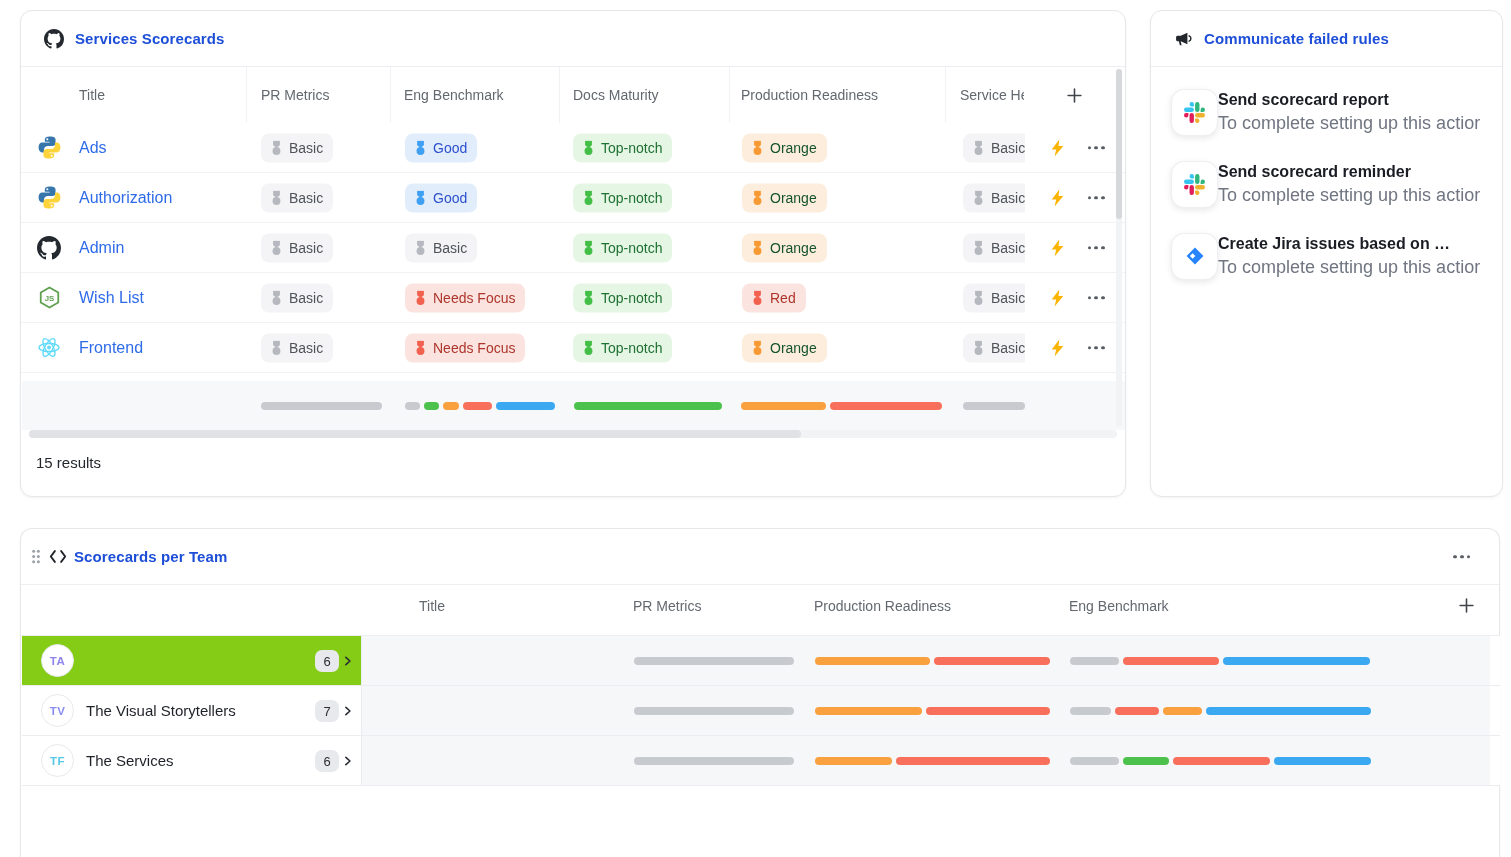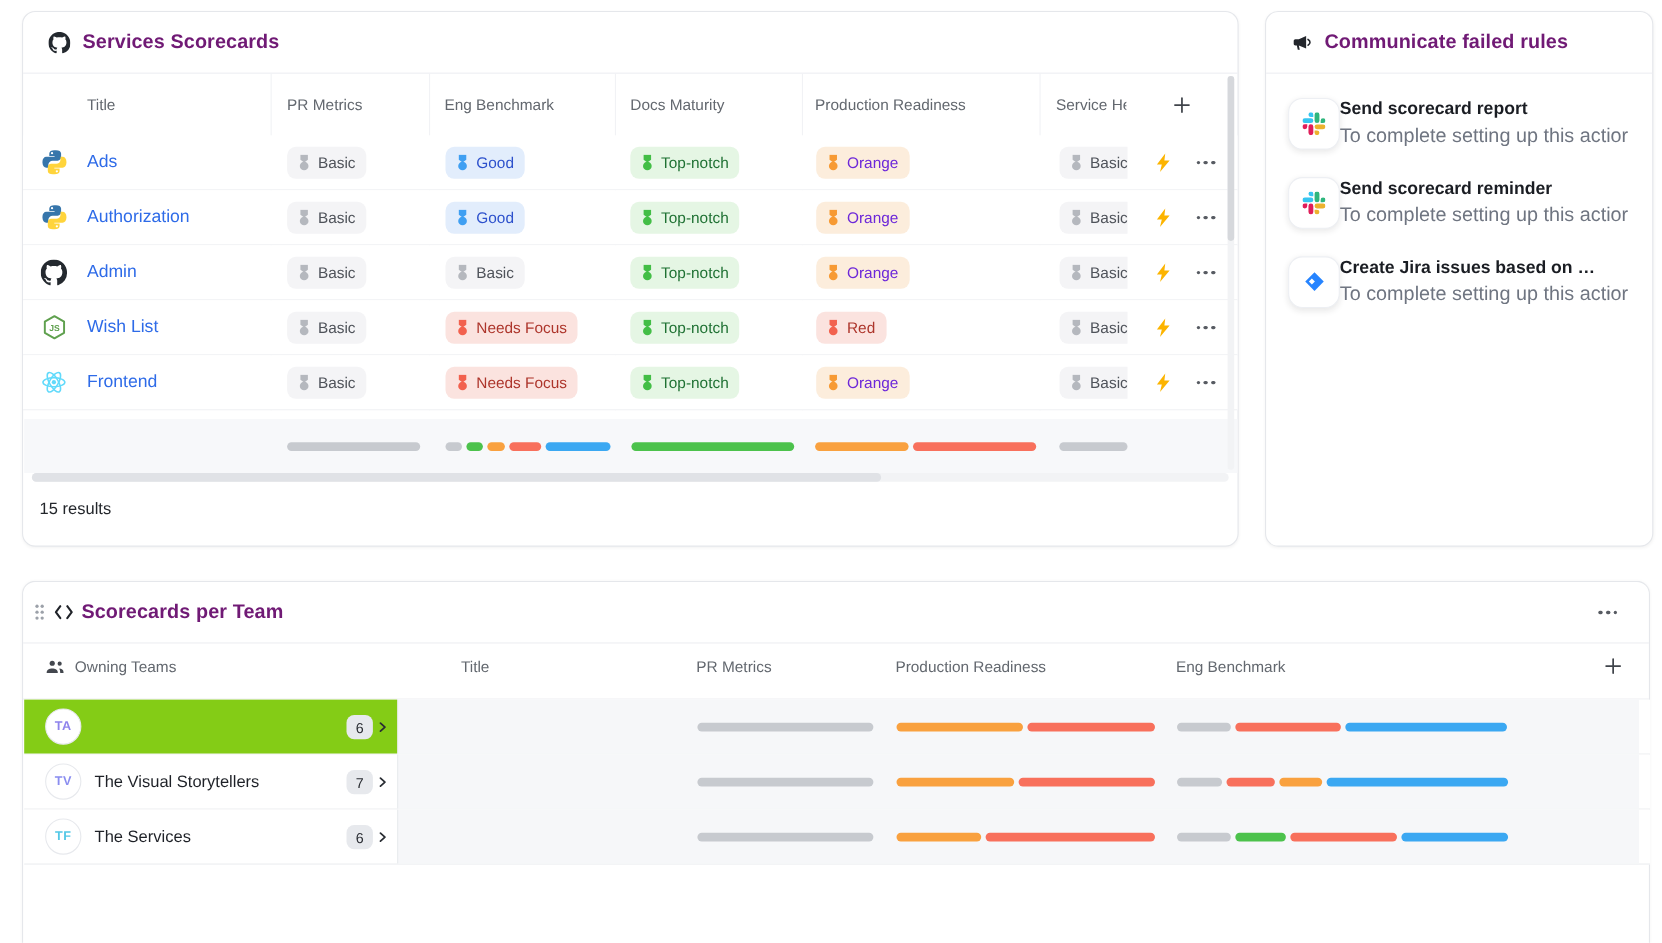--- a/index.html
+++ b/index.html
@@ -11,38 +11,38 @@
   }
   .card{position:absolute;background:#fff;border:1px solid #E5E7EB;border-radius:12px;
         box-shadow:0 1px 3px rgba(20,23,28,.05);box-sizing:border-box;}
   #card-services{left:20px;top:10px;width:1106px;height:487px;}
   #card-rules{left:1150px;top:10px;width:353px;height:487px;}
   #card-teams{left:20px;top:528px;width:1480px;height:331px;border-bottom:none;border-bottom-left-radius:0;border-bottom-right-radius:0;}
 
   .card-head{position:absolute;left:0;top:0;right:0;height:56px;display:flex;align-items:center;
              gap:11px;padding:0 23px;border-bottom:1px solid #EDEEF2;box-sizing:border-box;}
   .card-head.tight{padding:0 9px;gap:7px;}
-  .card-title{font-size:18px;font-weight:700;color:#701a75;white-space:nowrap;letter-spacing:.1px;}
+  .card-title{font-size:15px;font-weight:700;color:#1d4ed8;white-space:nowrap;letter-spacing:.1px;}
 
   
   .colhead{position:absolute;top:56px;height:56px;display:flex;align-items:center;
            font-size:14px;color:#63686F;white-space:nowrap;}
   .clip{overflow:hidden;}
   .vsep{position:absolute;width:1px;background:#F1F2F5;top:56px;height:306px;}
   .t1row{position:absolute;left:0;width:1104px;height:50px;border-bottom:1px solid #F1F2F4;box-sizing:border-box;background:#fff;}
   .row-icon{position:absolute;left:15px;top:50%;transform:translateY(-50%);width:26px;height:26px;display:flex;align-items:center;justify-content:center;}
   .row-title{position:absolute;left:58px;top:0;height:100%;display:flex;align-items:center;
              color:#2E6BE8;font-size:16px;font-weight:500;text-decoration:none;white-space:nowrap;cursor:pointer;}
   .badge{position:absolute;top:50%;transform:translateY(-50%);height:29px;display:inline-flex;align-items:center;
          gap:7px;padding:0 10px;border-radius:8px;font-size:14px;font-weight:500;white-space:nowrap;box-sizing:border-box;}
   .badge svg{fill:var(--ic);flex:none;}
   .b-gray{background:#F4F4F6;color:#4F535A;--ic:#B5B8BE;}
   .b-blue{background:#E2EDFC;color:#2C50CC;--ic:#3F9FF2;}
   .b-green{background:#E5F6E4;color:#1F7133;--ic:#43BE46;}
-  .b-orange{background:#FCEDDC;color:#6d28d9;--ic:#F79A33;}
+  .b-orange{background:#FCEDDC;color:#14532d;--ic:#F79A33;}
   .b-red{background:#FBE3DF;color:#AD352B;--ic:#F2614E;}
   .svc-clip{position:absolute;left:942px;top:0;width:62px;height:100%;overflow:hidden;}
   .iconbtn{position:absolute;top:50%;transform:translateY(-50%);background:none;border:none;padding:3px;cursor:pointer;display:flex;align-items:center;}
   .dots-menu .d{width:3.4px;height:3.4px;border-radius:50%;background:#575B62;display:inline-block;margin:0 1.7px;}
   .sumrow{position:absolute;left:1px;top:370px;width:1103px;height:49px;background:#F7F8FA;}
   .seg{position:absolute;top:21px;height:8px;border-radius:4px;}
   .hscroll-track{position:absolute;left:8px;top:419px;width:1088px;height:8px;border-radius:4px;background:#F2F3F5;}
   .hscroll-thumb{position:absolute;left:8px;top:419px;width:772px;height:8px;border-radius:4px;background:#E0E2E6;}
   .vscroll-track{position:absolute;left:1095px;top:58px;width:6px;height:358px;border-radius:3px;background:#F2F3F5;}
   .vscroll-thumb{position:absolute;left:1095px;top:58px;width:6px;height:150px;border-radius:3px;background:#D6D8DC;}
@@ -487,31 +487,20 @@
         </svg>
     </span>
     <span class="card-title">Scorecards per Team</span>
     <span class="head-menu iconbtn dots-menu" style="position:absolute">
         <span class="d"></span>
         <span class="d"></span>
         <span class="d"></span>
       </span>
   </div>
 
-  <div class="colhead3" style="left:20px;gap:9px">
-    <span style="display:flex">
-      <svg width="18" height="18" viewBox="0 0 20 20" fill="#43474E">
-          <circle cx="7.2" cy="6.6" r="2.6"></circle>
-          <path d="M1.6 15.8c0-2.5 2.5-3.9 5.6-3.9s5.6 1.4 5.6 3.9v.7H1.6z"></path>
-          <circle cx="14.7" cy="7" r="2.1"></circle>
-          <path d="M14.3 12c2.4.2 4.3 1.4 4.3 3.4v1.1h-3.3c0-1.8-.3-3.3-1-4.5z"></path>
-        </svg>
-    </span>
-    <span>Owning Teams</span>
-  </div>
   <div class="colhead3" style="left:398px">Title</div>
   <div class="colhead3" style="left:612px">PR Metrics</div>
   <div class="colhead3" style="left:793px">Production Readiness</div>
   <div class="colhead3" style="left:1048px">Eng Benchmark</div>
   <div class="plus3">
     <button class="plusbtn">
       <svg width="17" height="17" viewBox="0 0 16 16">
           <path d="M8 2v12M2 8h12" stroke="#40444B" stroke-width="1.5" stroke-linecap="round" fill="none"></path>
         </svg>
     </button>

